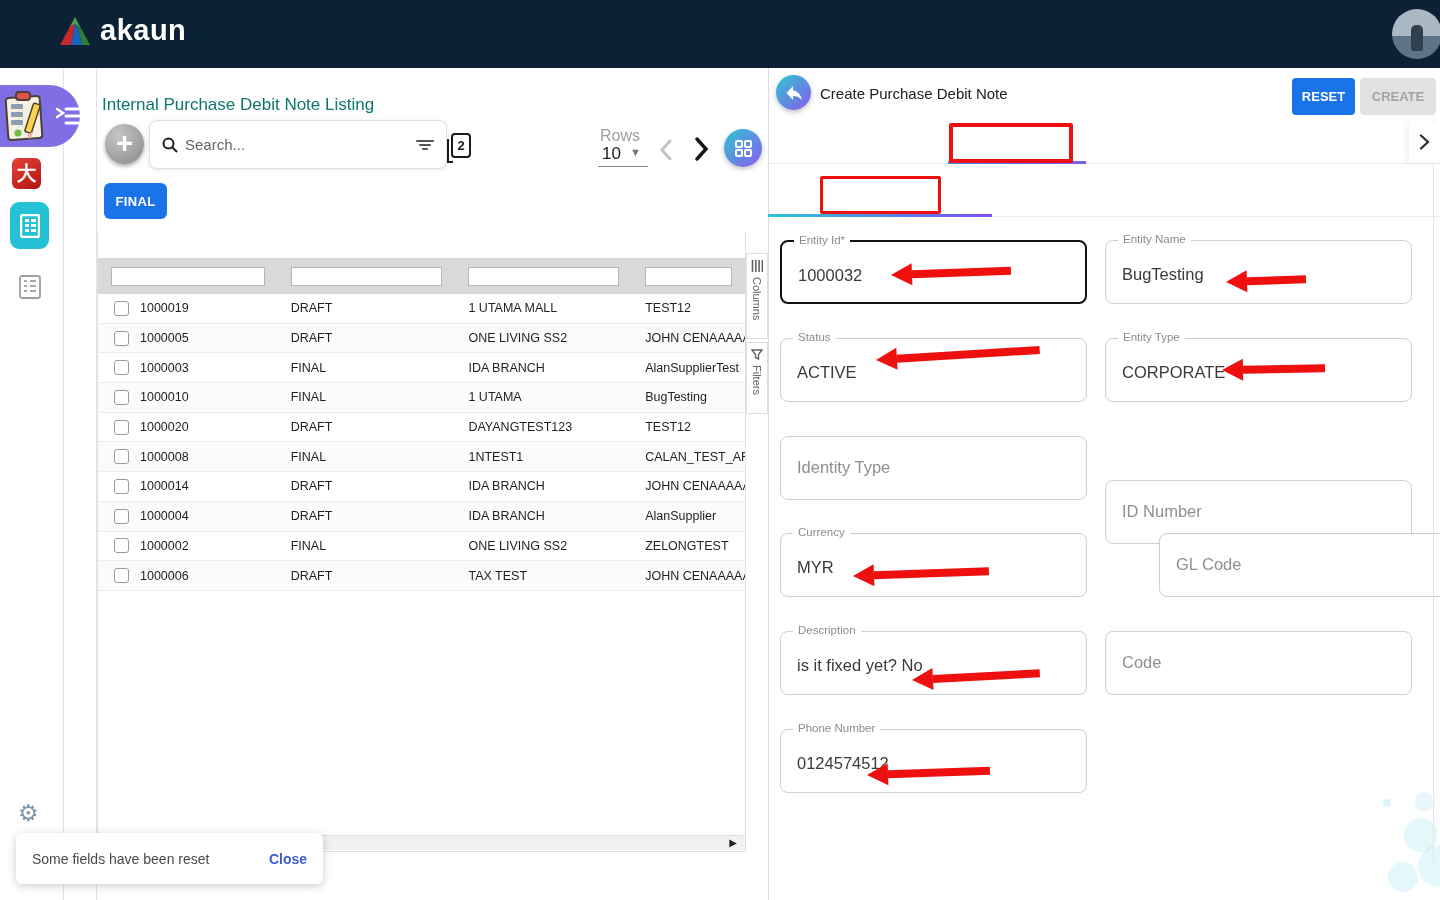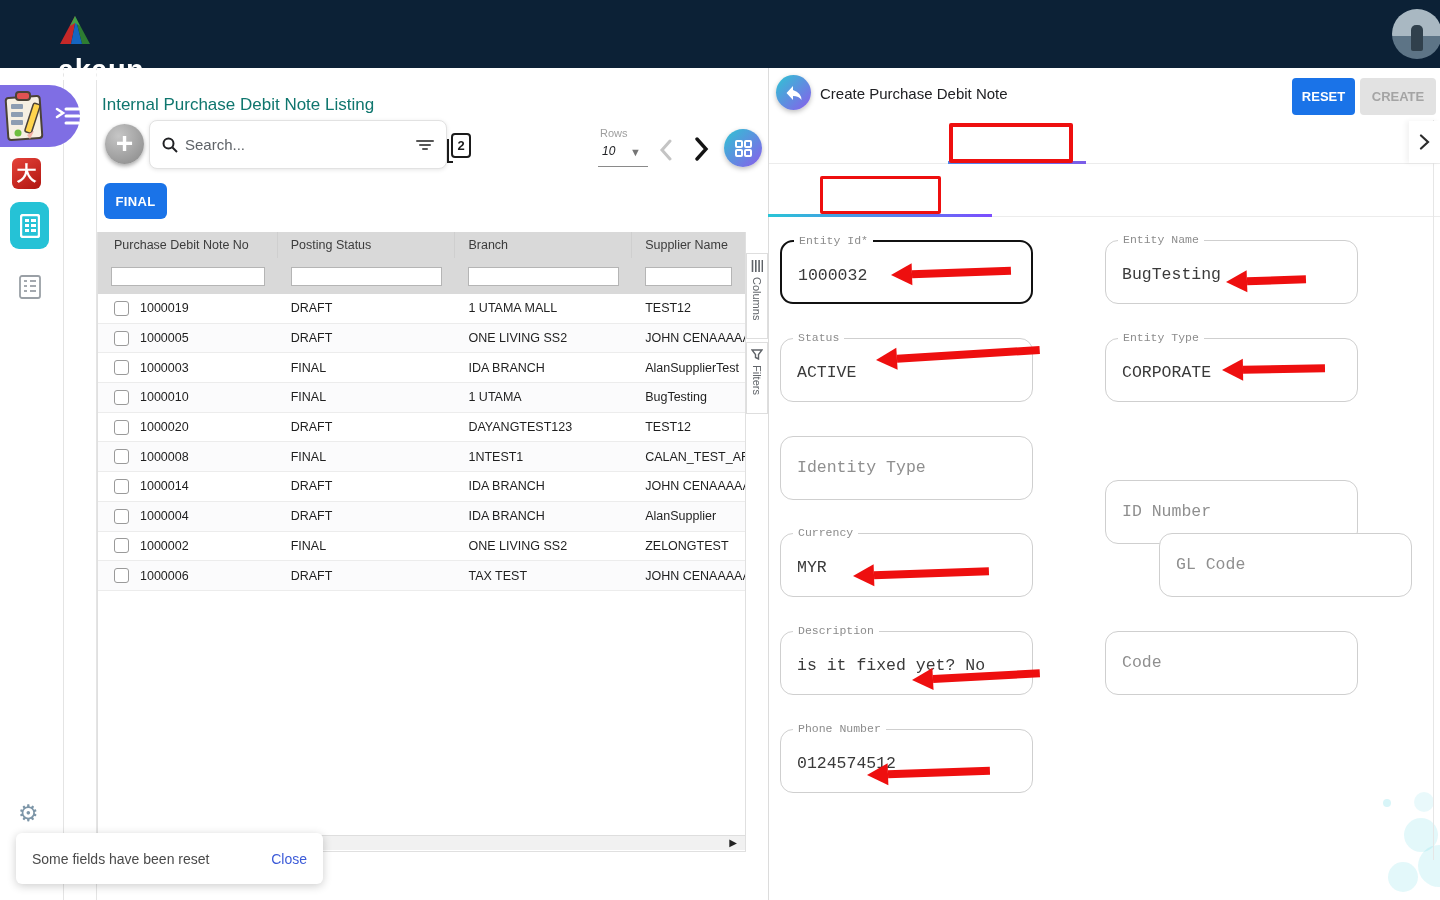--- a/index.html
+++ b/index.html
@@ -1,21 +1,21 @@
 <!DOCTYPE html>
 <html><head>
 <meta charset="utf-8">
 <style>
   * { margin:0; padding:0; box-sizing:border-box; }
   html,body { width:1440px; height:900px; overflow:hidden; background:#fff;
               font-family:"Liberation Sans", sans-serif; }
 
   
   .topbar { position:absolute; left:0; top:0; width:1440px; height:68px; background:#0c2136; z-index:30; }
-  .brand { position:absolute; left:58px; top:14px; display:flex; align-items:flex-start; gap:8px;flex-direction:column; }
+  .brand { position:absolute; left:58px; top:14px; display:flex; align-items:flex-end; gap:8px; }
   .brand-text { color:#fff; font-size:29px; font-weight:bold; letter-spacing:0.5px; }
   .avatar { position:absolute; left:1392px; top:9px; width:50px; height:50px; border-radius:50%;
             overflow:hidden; background:linear-gradient(#a9b8c2 0 55%, #5d7486 55% 100%); }
   .avatar::after { content:""; position:absolute; left:19px; top:16px; width:12px; height:26px;
             background:#30404c; border-radius:5px 5px 2px 2px; }
 
   
   .rail-line1 { position:absolute; left:63px; top:68px; width:1px; height:832px; background:#e4e4e4; }
   .rail-line2 { position:absolute; left:96px; top:68px; width:1px; height:832px; background:#e4e4e4; }
   .panel-divider { position:absolute; left:768px; top:68px; width:1px; height:832px; background:#dcdcdc; }
@@ -39,22 +39,22 @@
   .plus-btn span { color:#fff; font-size:30px; line-height:30px; font-weight:bold; margin-top:-3px; }
   .search-box { position:absolute; left:149px; top:120px; width:298px; height:49px; background:#fff;
                 border:1px solid #e2e2e2; border-radius:8px; box-shadow:0 1px 4px rgba(0,0,0,.10);
                 display:flex; align-items:center; padding:0 12px; }
   .search-ph { color:#5f6368; font-size:15px; margin-left:7px; flex:1; }
   .copy2 { position:absolute; left:451px; top:133px; width:20px; height:25px; border:2px solid #1b1b1b;
            border-radius:4px; font-size:13px; font-weight:bold; color:#1b1b1b; display:flex;
            align-items:center; justify-content:center; }
   .copy2::before { content:""; position:absolute; left:-6px; top:4px; width:4px; height:22px;
            border-left:2px solid #1b1b1b; border-bottom:2px solid #1b1b1b; }
-  .rows-label { position:absolute; left:600px; top:127px; font-size:11px; color:#9e9e9e;text-align:center; }
-  .rows-value { position:absolute; left:602px; top:144px; font-size:12px; color:#202124;font-style:italic; }
+  .rows-label { position:absolute; left:600px; top:127px; font-size:16px; color:#9e9e9e;text-align:center; }
+  .rows-value { position:absolute; left:602px; top:144px; font-size:17px; color:#202124; }
   .rows-underline { position:absolute; left:598px; top:166px; width:50px; height:1px; background:#8a8a8a; }
   .rows-caret { position:absolute; left:630px; top:146px; font-size:11px; color:#757575; }
   .pg-prev { position:absolute; left:659px; top:139px; }
   .pg-next { position:absolute; left:694px; top:137px; }
   .grid-btn { position:absolute; left:724px; top:129px; width:38px; height:38px; border-radius:50%;
               background:linear-gradient(135deg,#2ec5d3,#8a5ceb); box-shadow:0 2px 5px rgba(0,0,0,.25);
               display:flex; align-items:center; justify-content:center; }
   .final-btn { position:absolute; left:104px; top:183px; width:63px; height:36px; background:#1a73e8;
                border-radius:6px; color:#fff; font-size:13px; font-weight:bold; display:flex;
                align-items:center; justify-content:center; letter-spacing:.3px; }
@@ -104,21 +104,21 @@
   .tab-next { position:absolute; left:1409px; top:121px; width:31px; height:42px; background:#fff;
               display:flex; align-items:center; justify-content:center; box-shadow:-3px 0 5px rgba(0,0,0,.05); z-index:5; }
 
   .subtabs-row { position:absolute; left:769px; top:171px; width:671px; height:46px; border-bottom:1px solid #ececec; }
   .subtab { position:absolute; top:0; height:46px; display:flex; align-items:center; justify-content:center;
             font-size:14px; color:#5f6368; }
   .subtab-underline { position:absolute; left:768px; top:214px; width:224px; height:3px;
                       background:linear-gradient(90deg,#29c5d6,#7c4dff); z-index:6; }
 
   
-  .field { position:absolute; width:253px; height:64px; border:1px solid #cfcfcf; border-radius:13px; background:#fff;font-family:Liberation Mono, monospace; }
+  .field { position:absolute; width:307px; height:64px; border:1px solid #cfcfcf; border-radius:8px; background:#fff; }
   .field.focused { border:2px solid #111; }
   .flabel { position:absolute; left:12px; top:-8px; background:#fff; padding:0 5px; font-size:11.5px; color:#8c8c8c; }
   .fvalue { position:absolute; left:16px; top:24px; font-size:16.5px; color:#3a3a3a; }
   .fplaceholder { position:absolute; left:16px; top:21px; font-size:16.5px; color:#8f8f8f; }
 
   
   .red-box { position:absolute; border:4px solid #ee0f0f; border-radius:2px; z-index:8; }
   .arrow { position:absolute; display:flex; align-items:center; z-index:9; transform-origin:left center; }
   .arrow .head { width:0; height:0; border-top:11px solid transparent; border-bottom:11px solid transparent;
                  border-right:21px solid #ee0f0f; }
@@ -126,21 +126,21 @@
 
   
   .deco { position:absolute; border-radius:50%; background:rgba(38,198,218,.13); }
 
   .right-edge-line { position:absolute; left:1433px; top:120px; width:1px; height:740px; background:#e6e6e6; }
 
   
   .toast { position:absolute; left:16px; top:833px; width:307px; height:51px; background:#fff; border-radius:6px;
            box-shadow:0 2px 10px rgba(0,0,0,.2); display:flex; align-items:center; padding:0 16px; z-index:40; }
   .toast-msg { font-size:14px; color:#4a4a4a; flex:1; }
-  .toast-close { font-size:14px; color:#3c5bd8; font-weight:normal; }
+  .toast-close { font-size:14px; color:#3c5bd8; font-weight:bold; }
 
   svg { display:block; }
 </style>
 </head>
 <body>
 
 <div class="topbar">
   <div class="brand">
     <span>
       <svg width="34" height="32" viewBox="0 0 34 32">
@@ -266,26 +266,20 @@
         <rect x="10" y="1" width="6" height="6" rx="1"></rect>
       <rect x="1" y="10" width="6" height="6" rx="1"></rect>
         <rect x="10" y="10" width="6" height="6" rx="1"></rect>
     </svg>
   </span>
 </div>
 
 <div class="final-btn">FINAL</div>
 
 <div class="table-wrap">
-  <div class="thead">
-    <div class="th c1 hpad">Purchase Debit Note No</div>
-    <div class="th c2 hpad2">Posting Status</div>
-    <div class="th c3 hpad2">Branch</div>
-    <div class="th c4 hpad2" style="border-right:none;">Supplier Name</div>
-  </div>
   <div class="filter-row">
     <div class="filter-cell c1">
         <div class="filter-input"></div>
       </div>
     <div class="filter-cell c2">
         <div class="filter-input"></div>
       </div>
     <div class="filter-cell c3">
         <div class="filter-input"></div>
       </div>

